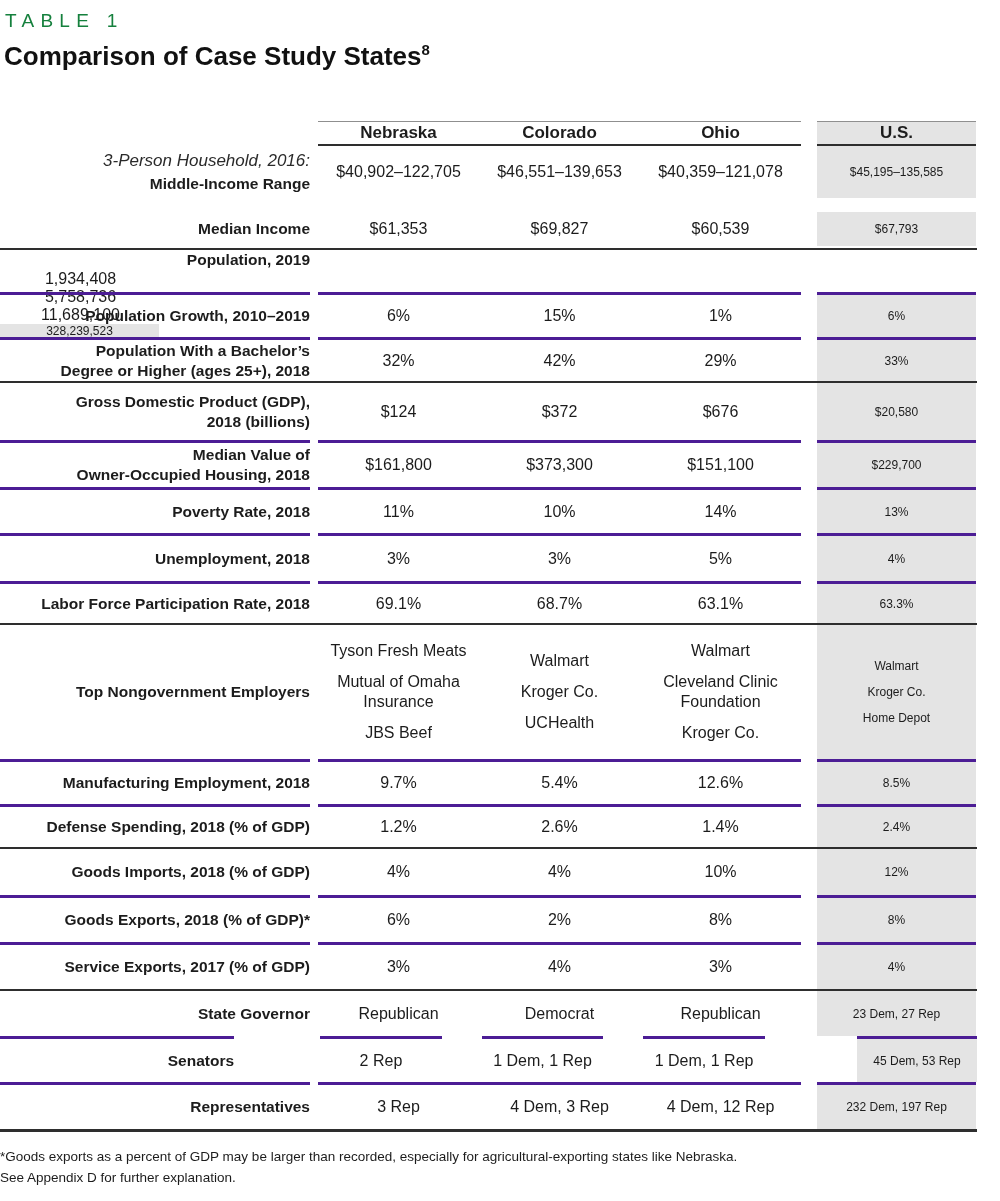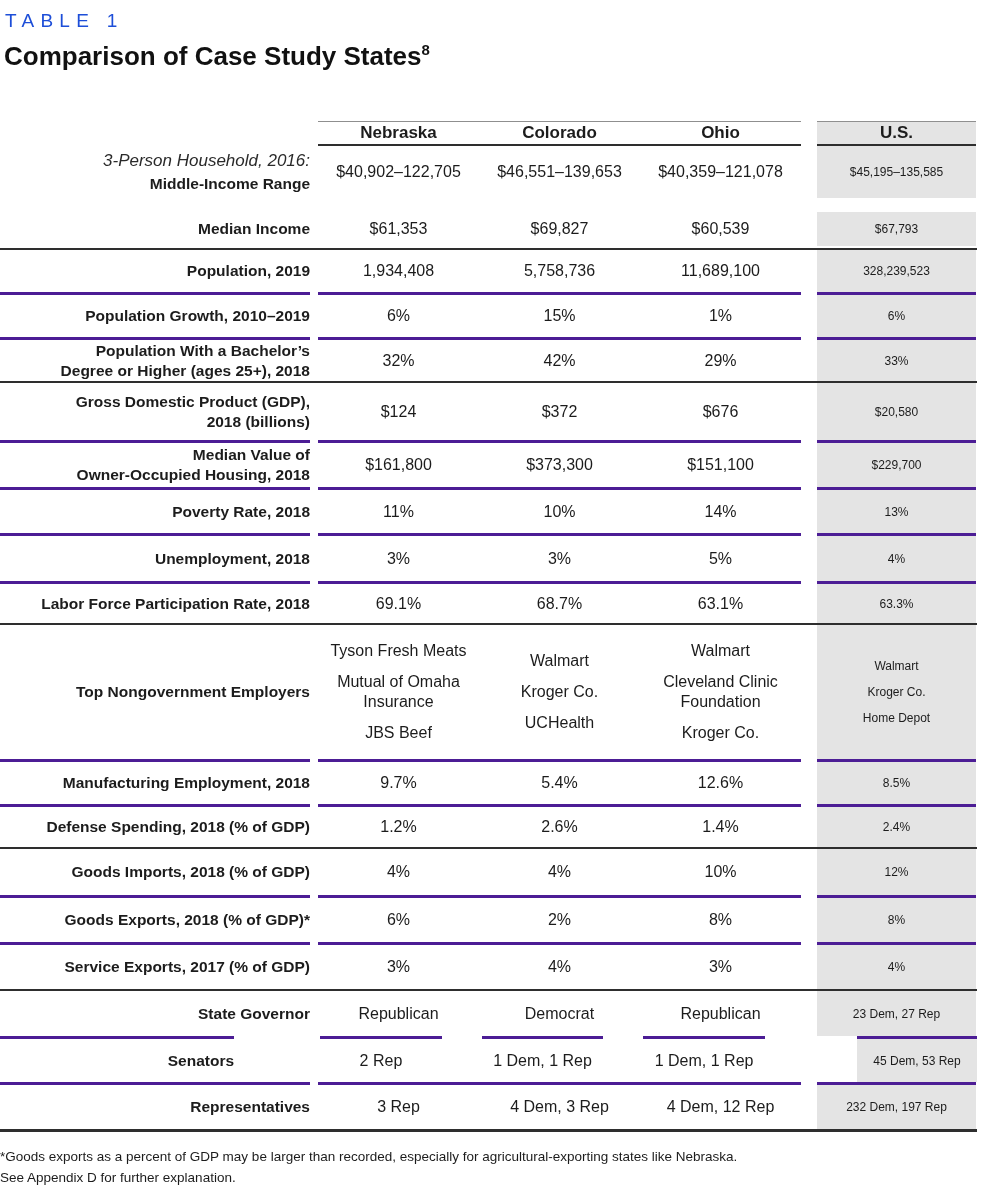--- a/index.html
+++ b/index.html
@@ -6,21 +6,21 @@
   html,body { width:1000px; background:#ffffff; }
   body {
     font-family:"Liberation Sans","DejaVu Sans",sans-serif;
     color:#1c1c1c;
     width:1000px; height:1201px; overflow:hidden;
   }
   .page { width:1000px; padding:10px 0 0 0; }
 
   .eyebrow {
     font-size:19px; font-weight:400; letter-spacing:0.33em;
-    color:#1d4ed8; padding-left:5px;
+    color:#15803d; padding-left:5px;
   }
   .title {
     font-size:26px; font-weight:700; color:#111;
     padding-left:4px; margin-top:9px;
   }
   .title sup { font-size:15px; font-weight:700; vertical-align:super; line-height:0; }
 
   .table { width:977px; margin-top:49px; }
 
   .row { display:flex; align-items:stretch; }
@@ -50,21 +50,21 @@
 
   
   .r-income1 { height:52px; }
   .r-income2 { height:36px; padding-bottom:2px;margin-top:14px; }
   .income-note {
     font-style:italic; font-weight:400; font-size:17px; color:#2a2a2a;
     margin-bottom:3px;
   }
 
   
-  .r-pop    { height:42px; }
+  .r-pop    { height:42px;flex-direction:column; }
   .r-growth { height:45px; }
   .r-bach   { height:44px; }
   .r-gdp    { height:57px; }
   .r-medval { height:47px; }
   .r-pov    { height:46px; }
   .r-unemp  { height:48px; }
   .r-labor  { height:42px; }
   .r-emp    { height:134px; }
   .r-manuf  { height:45px; }
   .r-def    { height:43px; }

